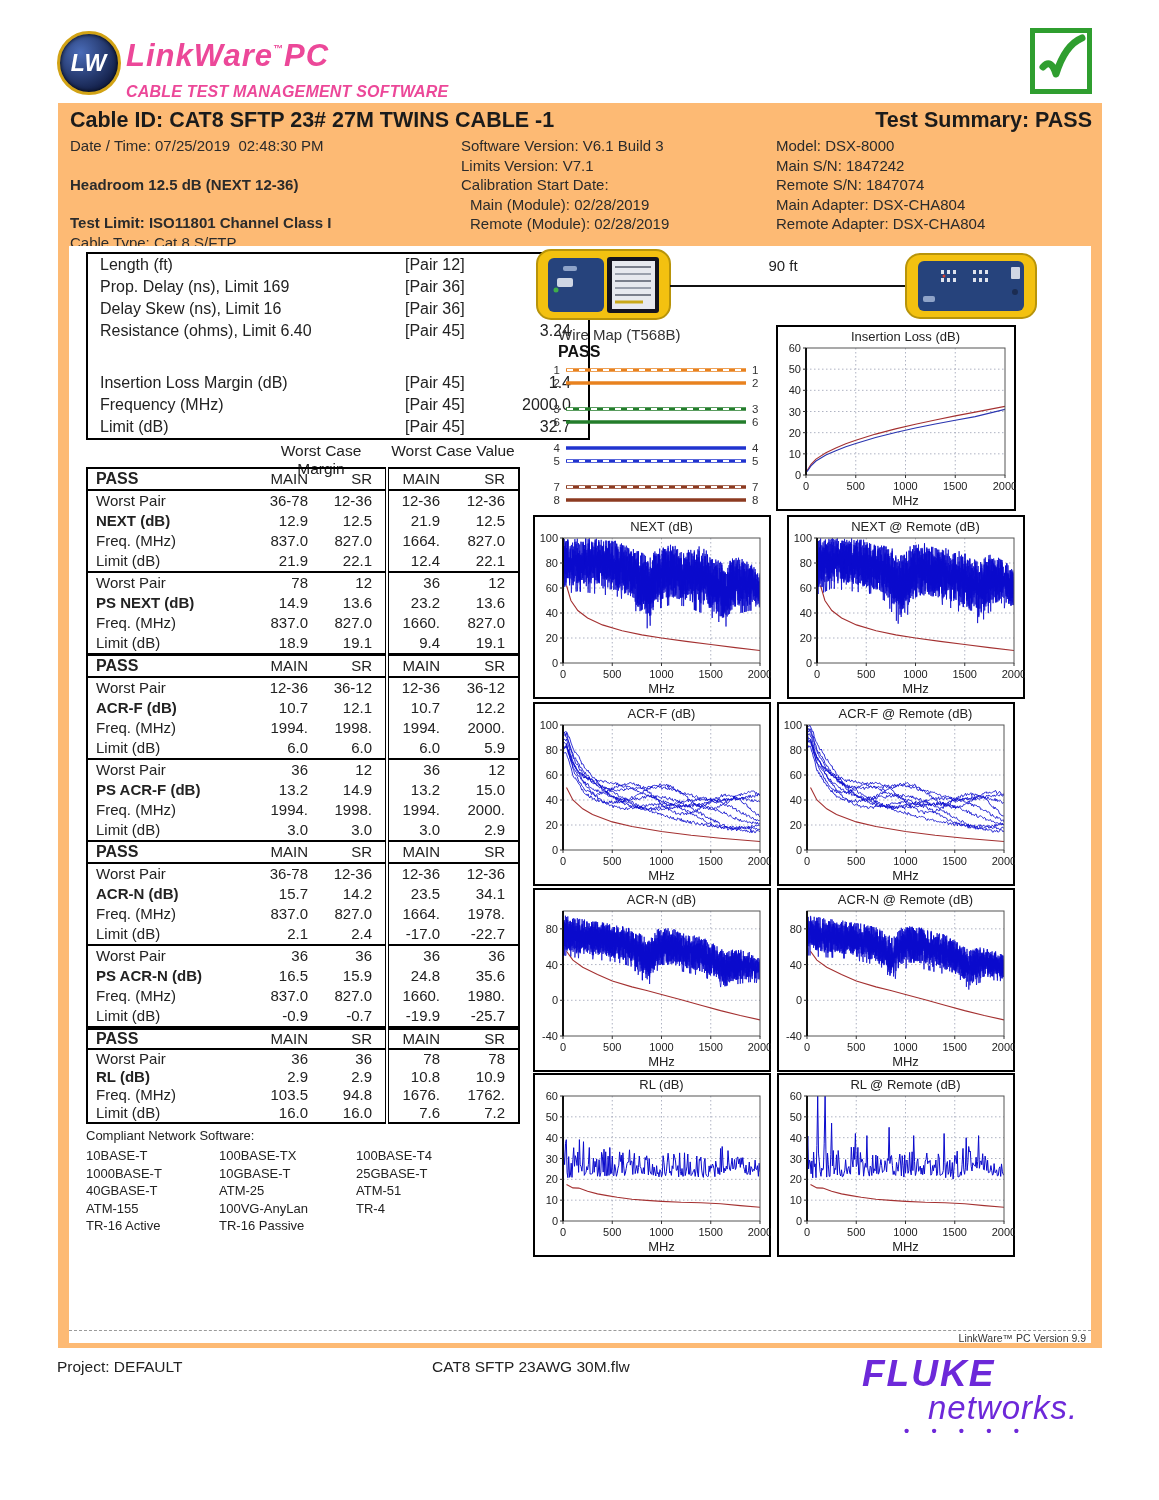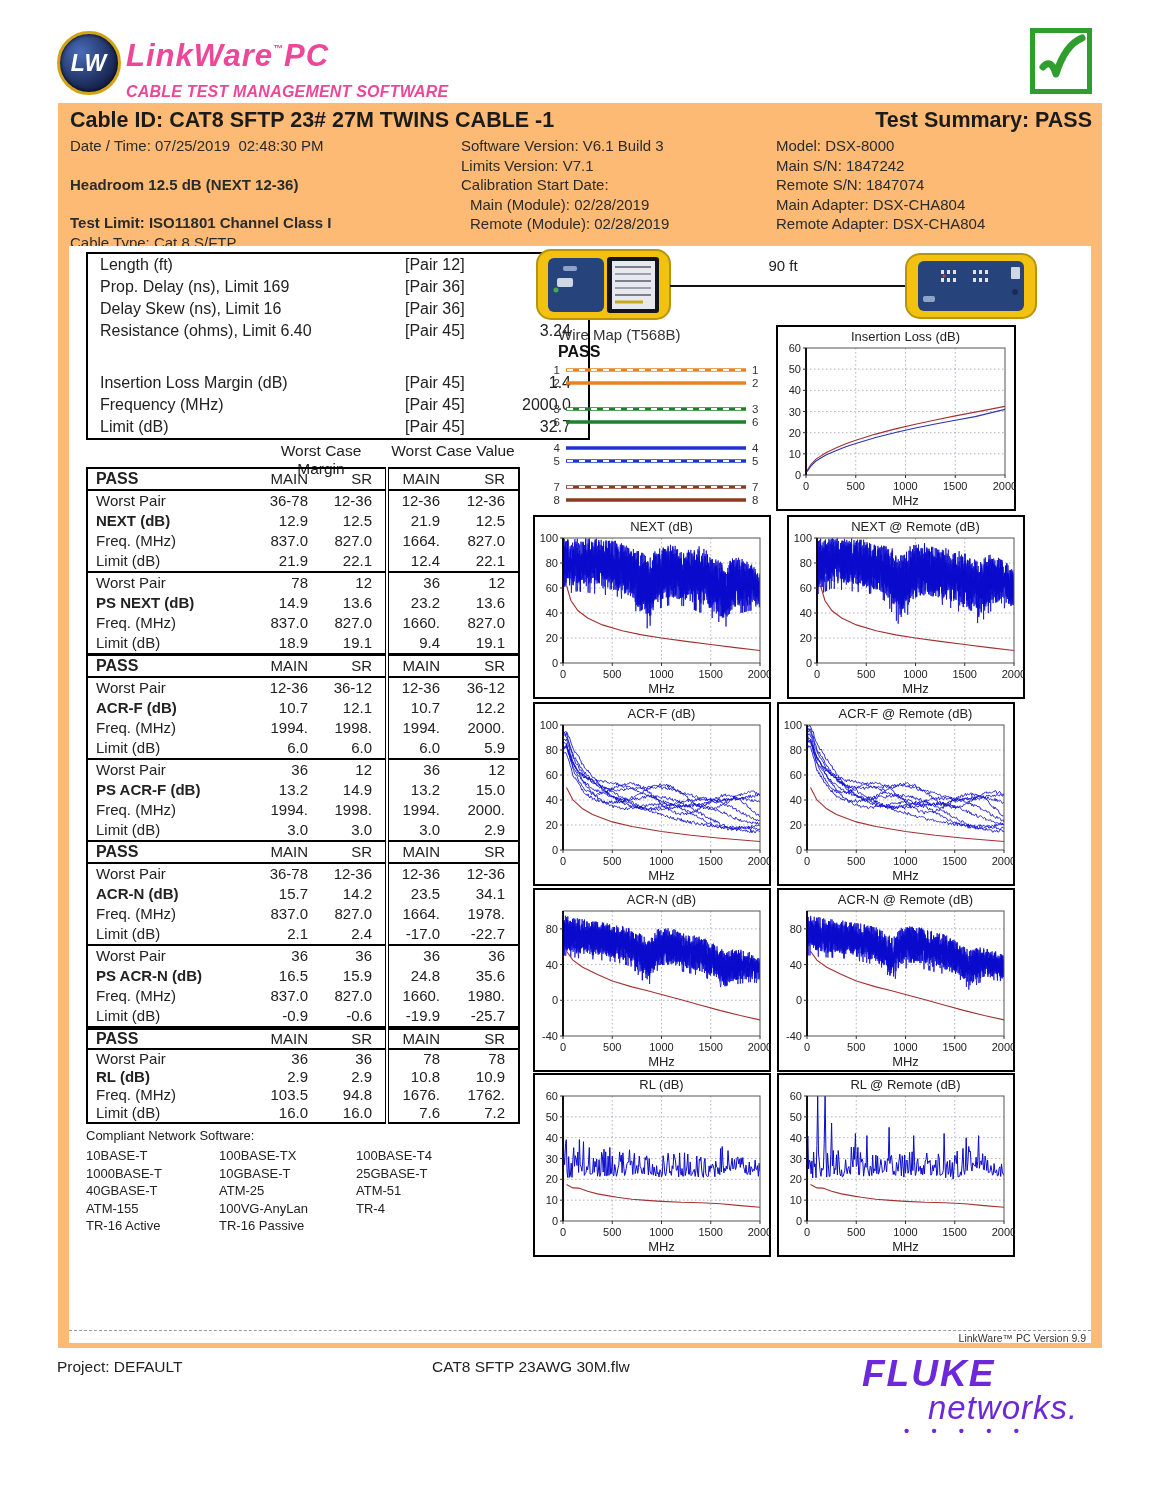--- a/index.html
+++ b/index.html
@@ -379,21 +379,21 @@
               <tr>
                 <td class="lab">Freq. (MHz)</td>
                 <td class="num">837.0</td>
                 <td class="num">827.0</td>
                 <td class="num vdiv">1660.</td>
                 <td class="num">1980.</td>
               </tr>
               <tr>
                 <td class="lab">Limit (dB)</td>
                 <td class="num">-0.9</td>
-                <td class="num">-0.6</td>
+                <td class="num">-0.7</td>
                 <td class="num vdiv">-19.9</td>
                 <td class="num">-25.7</td>
               </tr>
             </tbody>
           </table>
           <table class="result compact" style="top: 782px;">
             <colgroup>
               <col style="width: 168px;">
               <col style="width: 66px;">
               <col style="width: 66px;">

